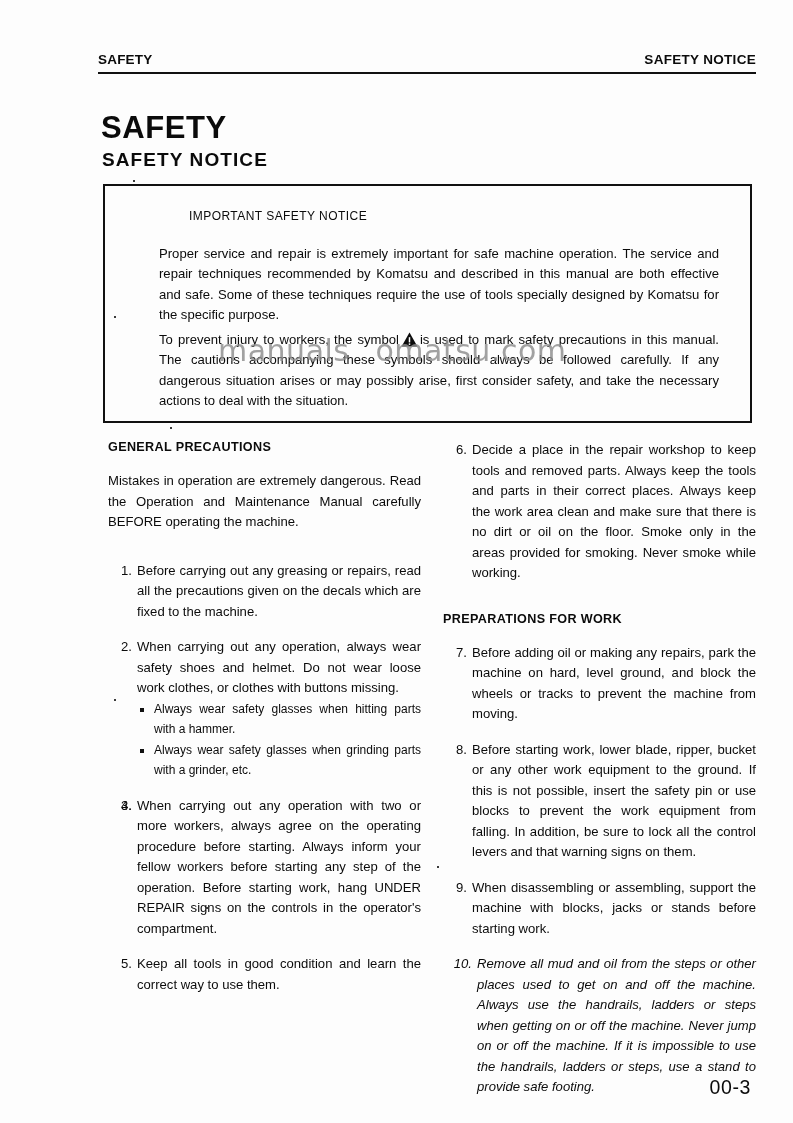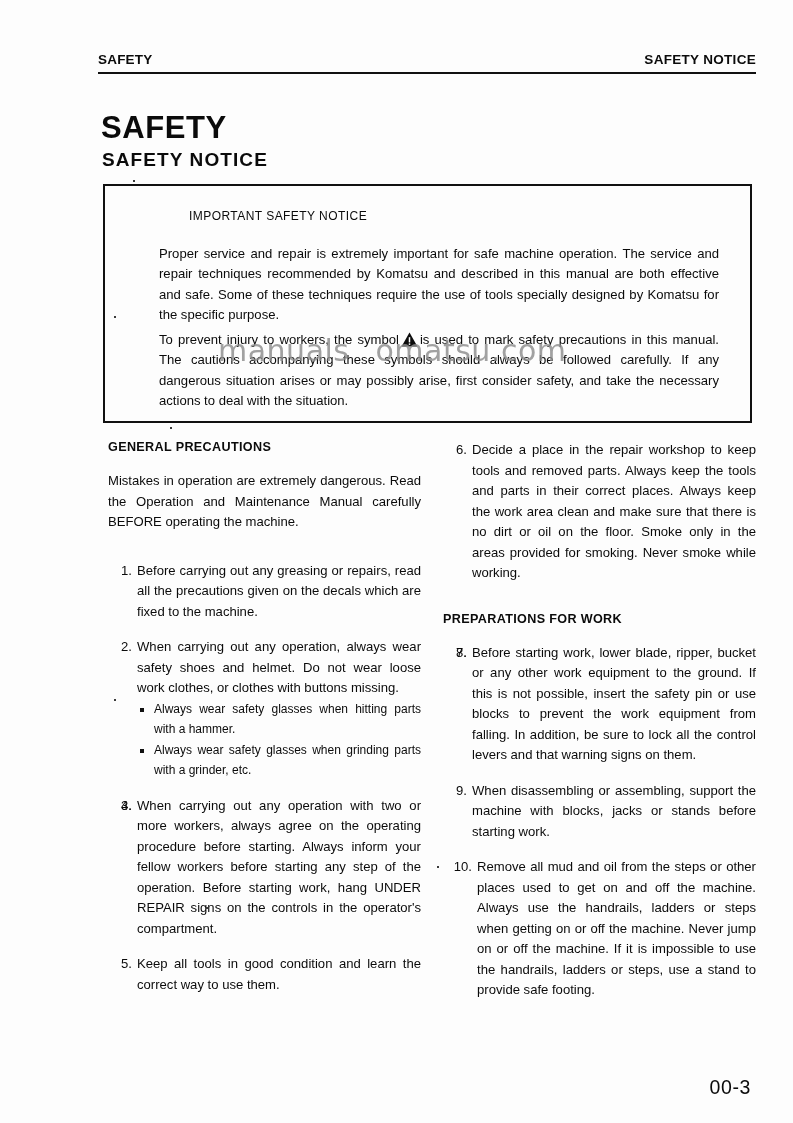--- a/index.html
+++ b/index.html
@@ -164,21 +164,21 @@
     text-justify: inter-word;
   }
   ol.items > li > .num {
     position: absolute;
     left: 0;
     top: 0;
     width: 24px;
     text-align: right;
     font-size: 13.1px;
   }
-  ol.items > li.wide-num { padding-left: 34px; }
+  ol.items > li.wide-num { padding-left: 34px; font-style: italic; }
   ol.items > li.wide-num > .num { width: 29px; }
 
   ul.subitems {
     list-style: none;
     margin: 0;
     padding: 0;
   }
   ul.subitems > li {
     position: relative;
     padding-left: 17px;
@@ -276,20 +276,21 @@
     <ol class="items">
       <li>
         <span class="num">6.</span>
         <span>Decide a place in the repair workshop to keep tools and removed parts. Always keep the tools and parts in their correct places. Always keep the work area clean and make sure that there is no dirt or oil on the floor. Smoke only in the areas provided for smoking. Never smoke while working.</span>
       </li>
     </ol>
     <div class="sec-head spaced-top">PREPARATIONS FOR WORK</div>
     <ol class="items">
       <li>
         <span class="num">7.</span>
+        <span>Before adding oil or making any repairs, park the machine on hard, level ground, and block the wheels or tracks to prevent the machine from moving.</span>
       </li>
       <li>
         <span class="num">8.</span>
         <span>Before starting work, lower blade, ripper, bucket or any other work equipment to the ground. If this is not possible, insert the safety pin or use blocks to prevent the work equipment from falling. In addition, be sure to lock all the control levers and that warning signs on them.</span>
       </li>
       <li>
         <span class="num">9.</span>
         <span>When disassembling or assembling, support the machine with blocks, jacks or stands before starting work.</span>
       </li>
       <li class="wide-num">

